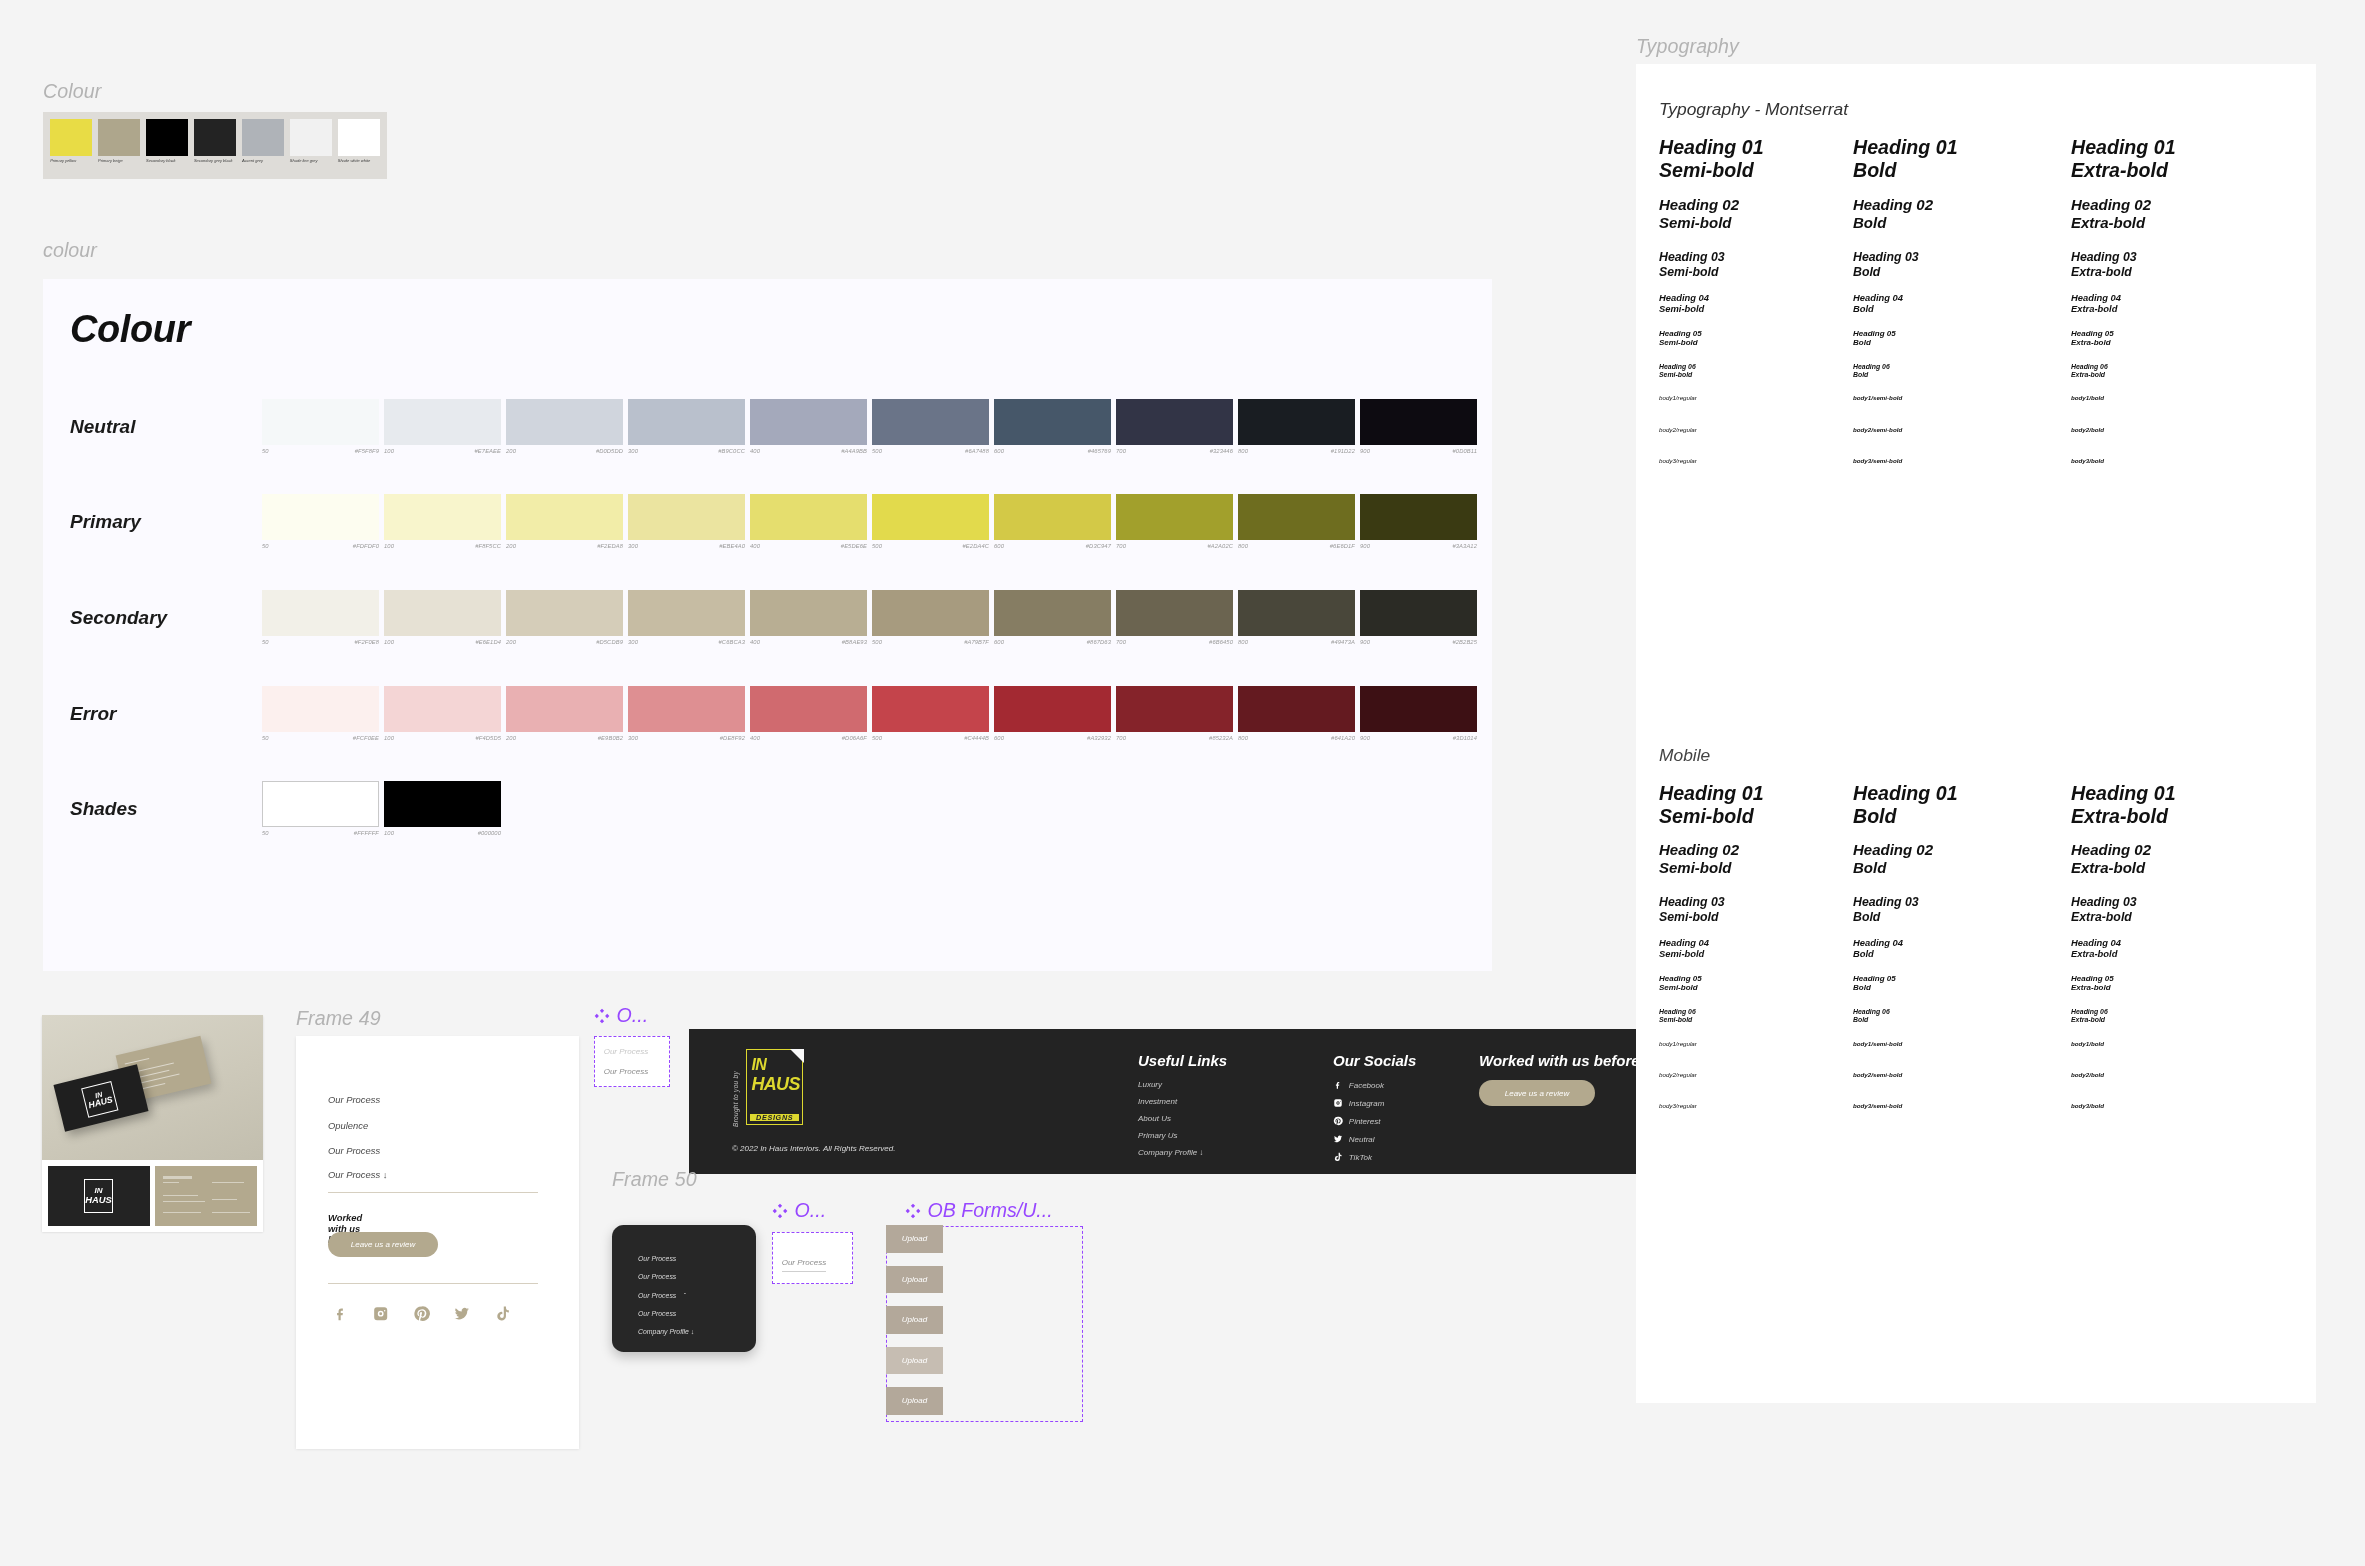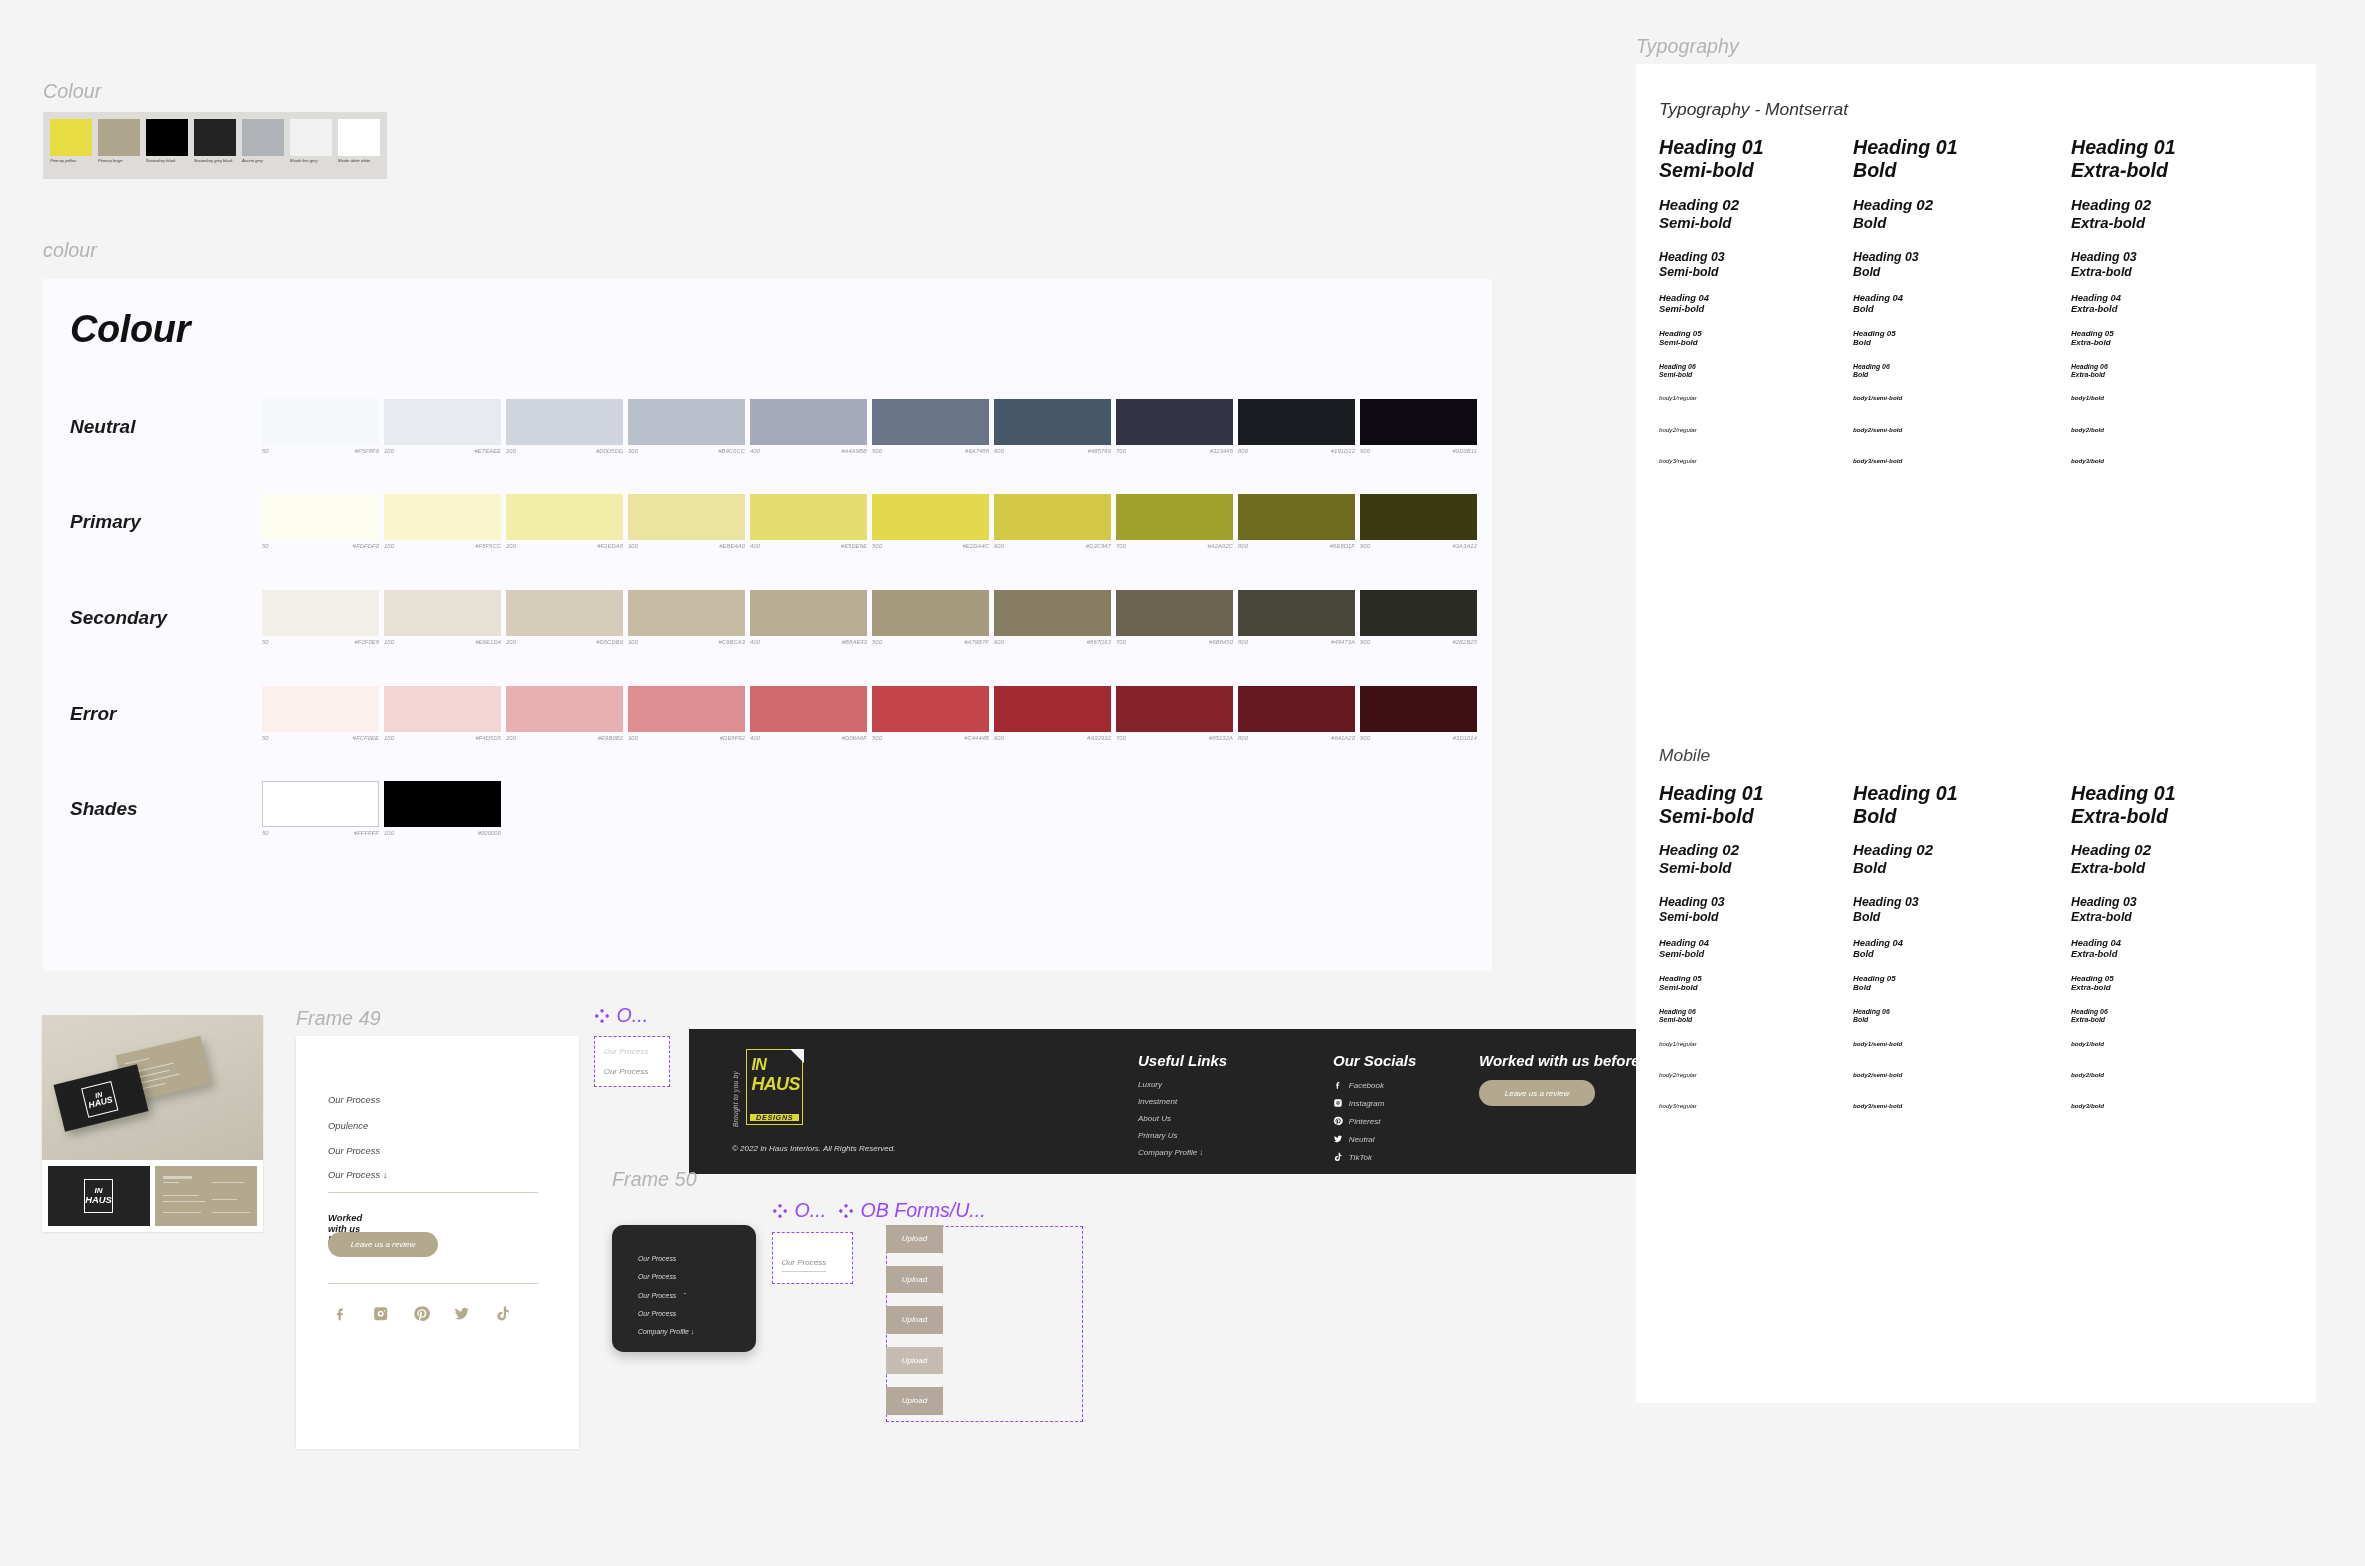--- a/index.html
+++ b/index.html
@@ -717,21 +717,21 @@
   <svg class="comp-diamond" viewBox="0 0 24 24">
     <path d="M12 1l3.2 3.2L12 7.4 8.8 4.2z M4.2 8.8L7.4 12l-3.2 3.2L1 12z
              M19.8 8.8L23 12l-3.2 3.2L16.6 12z M12 16.6l3.2 3.2L12 23l-3.2-3.2z" fill="#9747ff"></path>
   </svg>
   <span>O...</span>
 </div>
 <div class="abs dashed-box" style="left:772px;top:1232px;width:81px;height:52px;">
   <div class="dash-link" style="position:absolute;left:8.7px;top:25px;border-bottom:0.7px solid #cfcfcf;padding-bottom:3.6px;">Our Process</div>
 </div>
 
-<div class="abs comp-label" style="left:838px;top:1199px;">
+<div class="abs comp-label" style="left:905px;top:1199px;">
   <svg class="comp-diamond" viewBox="0 0 24 24">
     <path d="M12 1l3.2 3.2L12 7.4 8.8 4.2z M4.2 8.8L7.4 12l-3.2 3.2L1 12z
              M19.8 8.8L23 12l-3.2 3.2L16.6 12z M12 16.6l3.2 3.2L12 23l-3.2-3.2z" fill="#9747ff"></path>
   </svg>
   <span>OB Forms/U...</span>
 </div>
 <div class="abs dashed-box" style="left:886px;top:1226px;width:197px;height:196px;background:transparent;"></div>
 <div class="abs" id="ob-stack">
     <div class="upload-btn">Upload</div>
     <div class="upload-btn">Upload</div>

